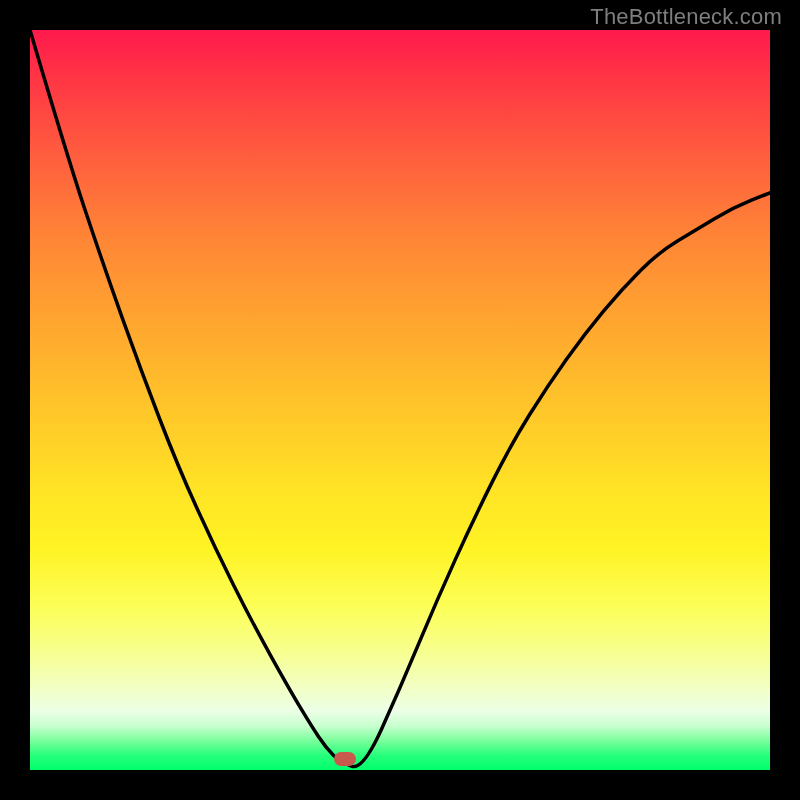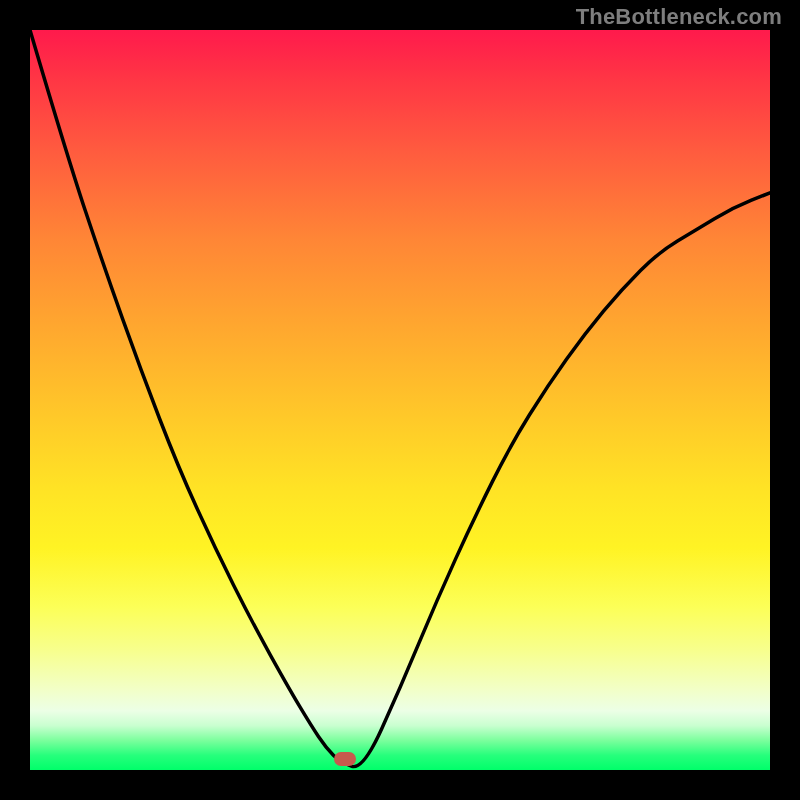--- a/index.html
+++ b/index.html
@@ -44,21 +44,21 @@
       #27ff7c 98%,
       #00ff6a 100%
     );
   }
   .watermark {
     position: absolute;
     top: 4px;
     right: 18px;
     color: #7e7e7e;
     font-size: 22px;
-    font-weight: 700;
+    font-weight: 400;
     letter-spacing: 0.2px;
     user-select: none;
   }
   svg.curve {
     position: absolute;
     left: 0;
     top: 0;
     width: 740px;
     height: 740px;
   }

